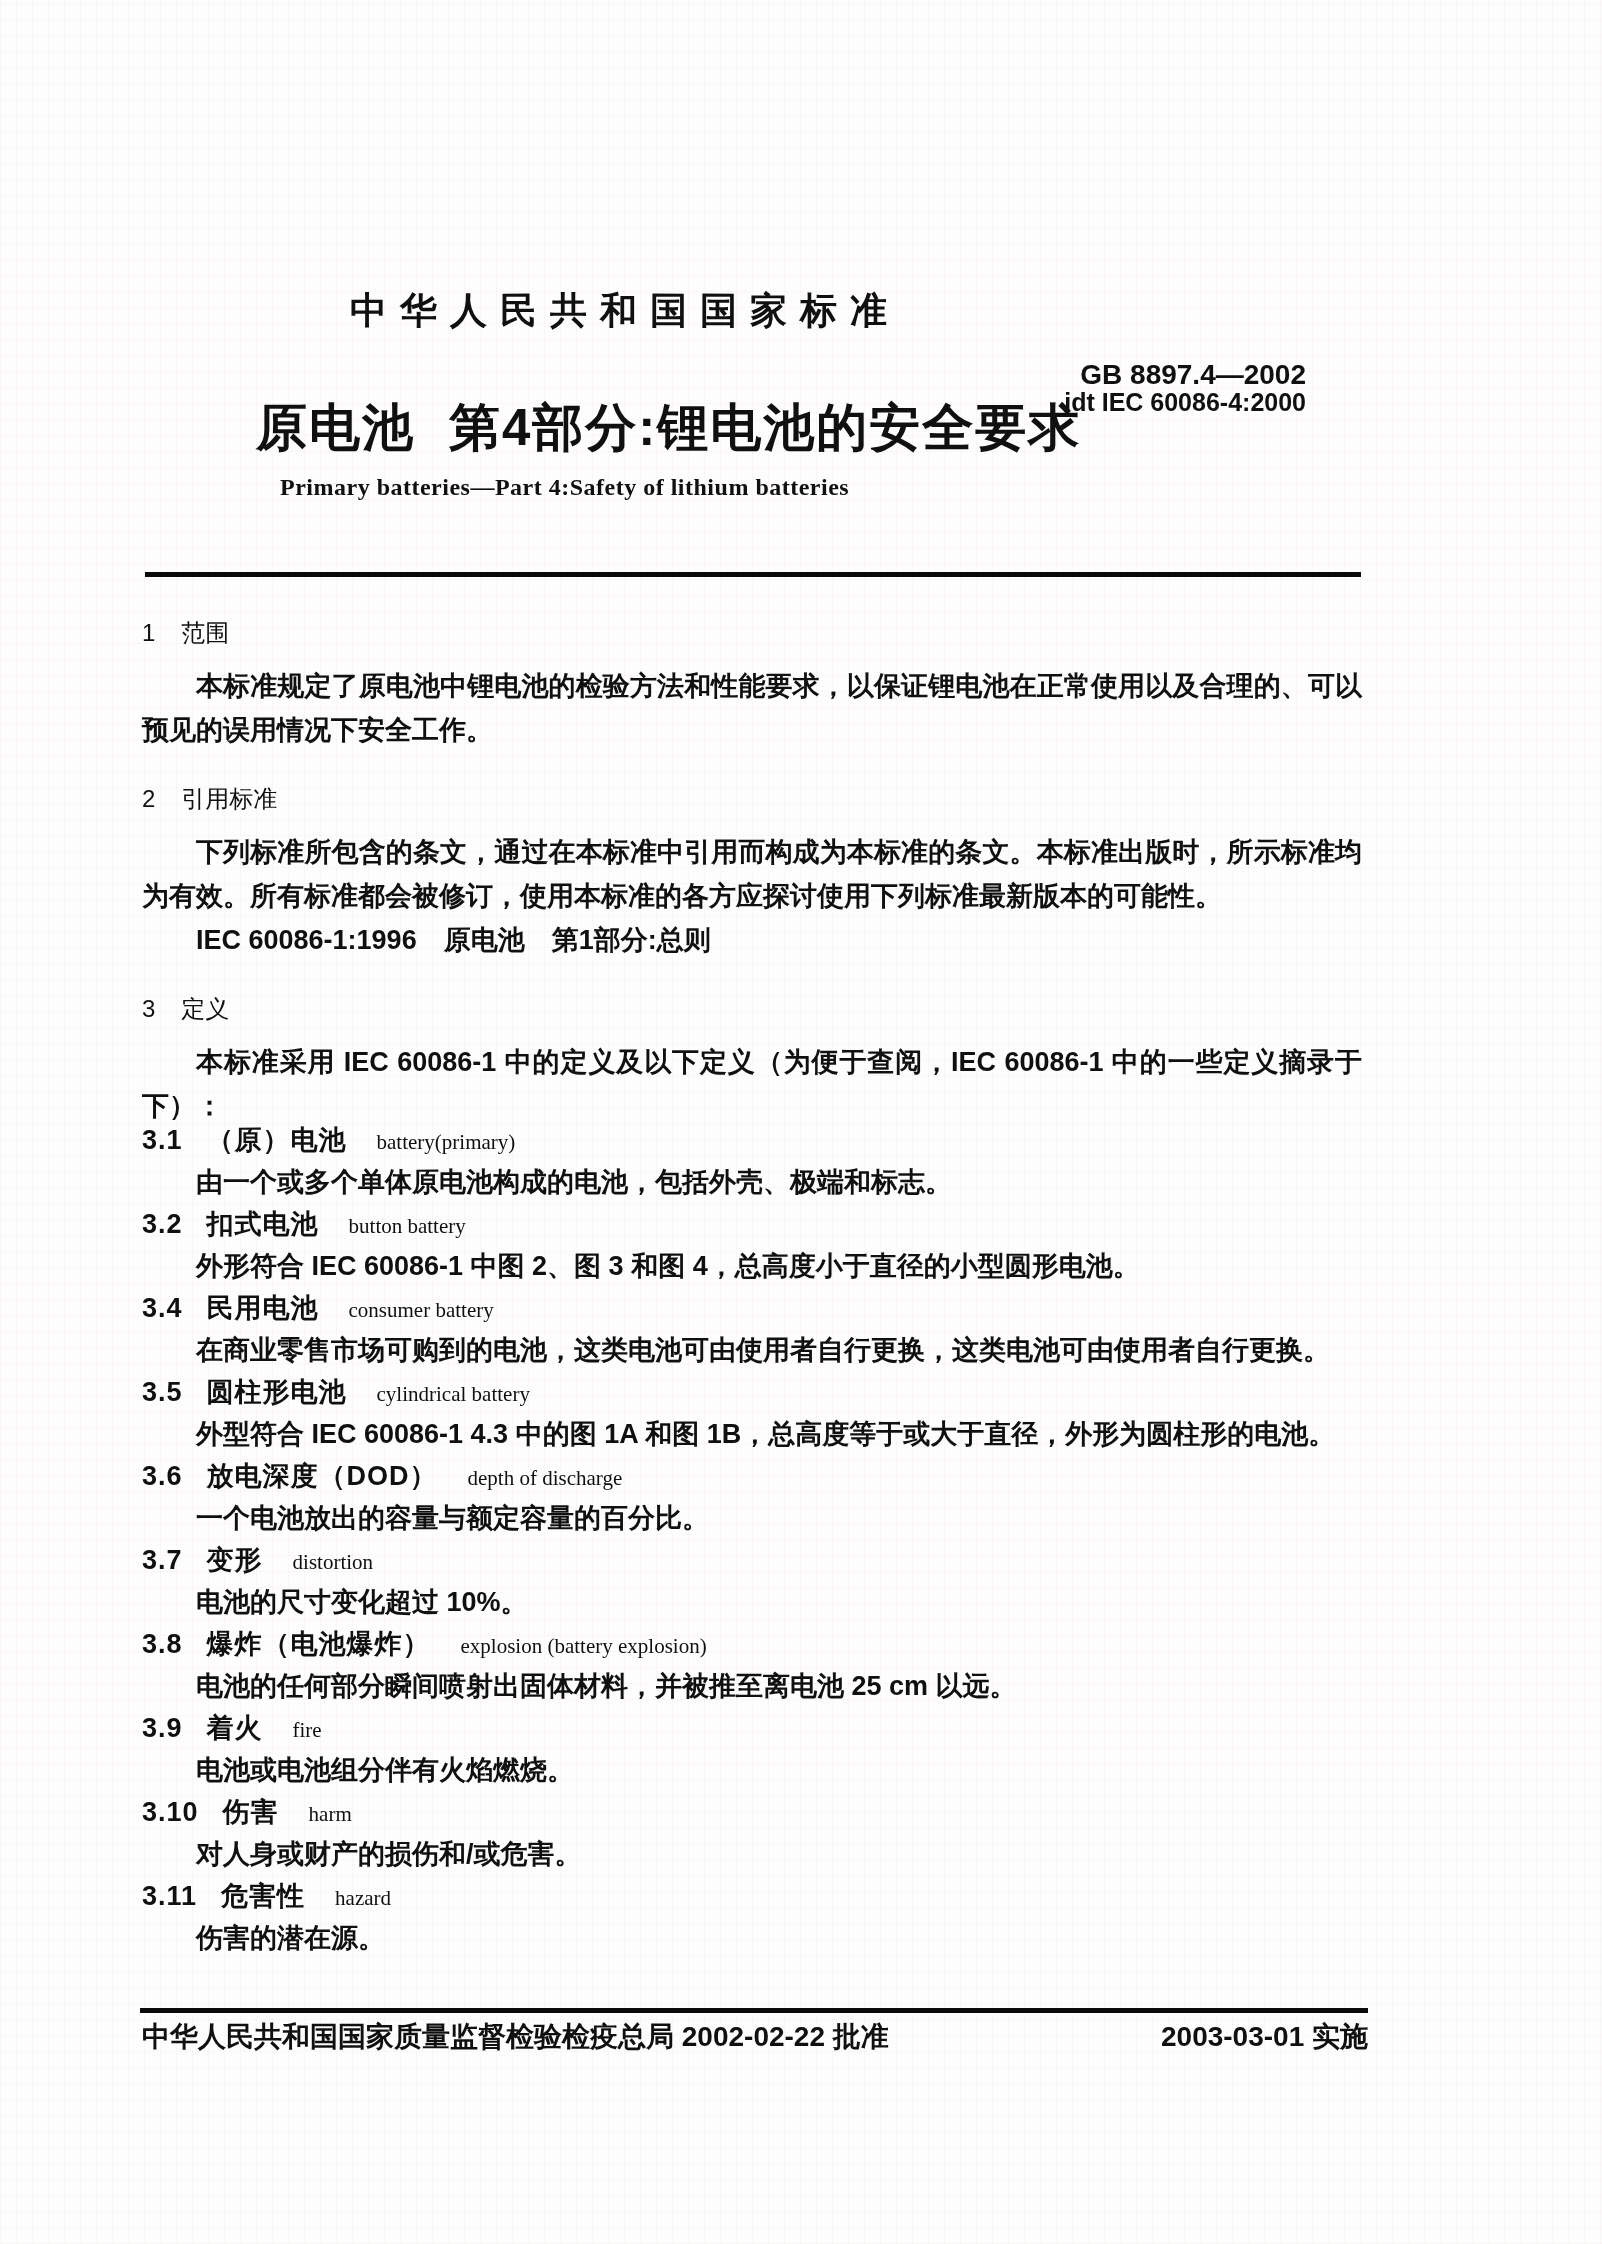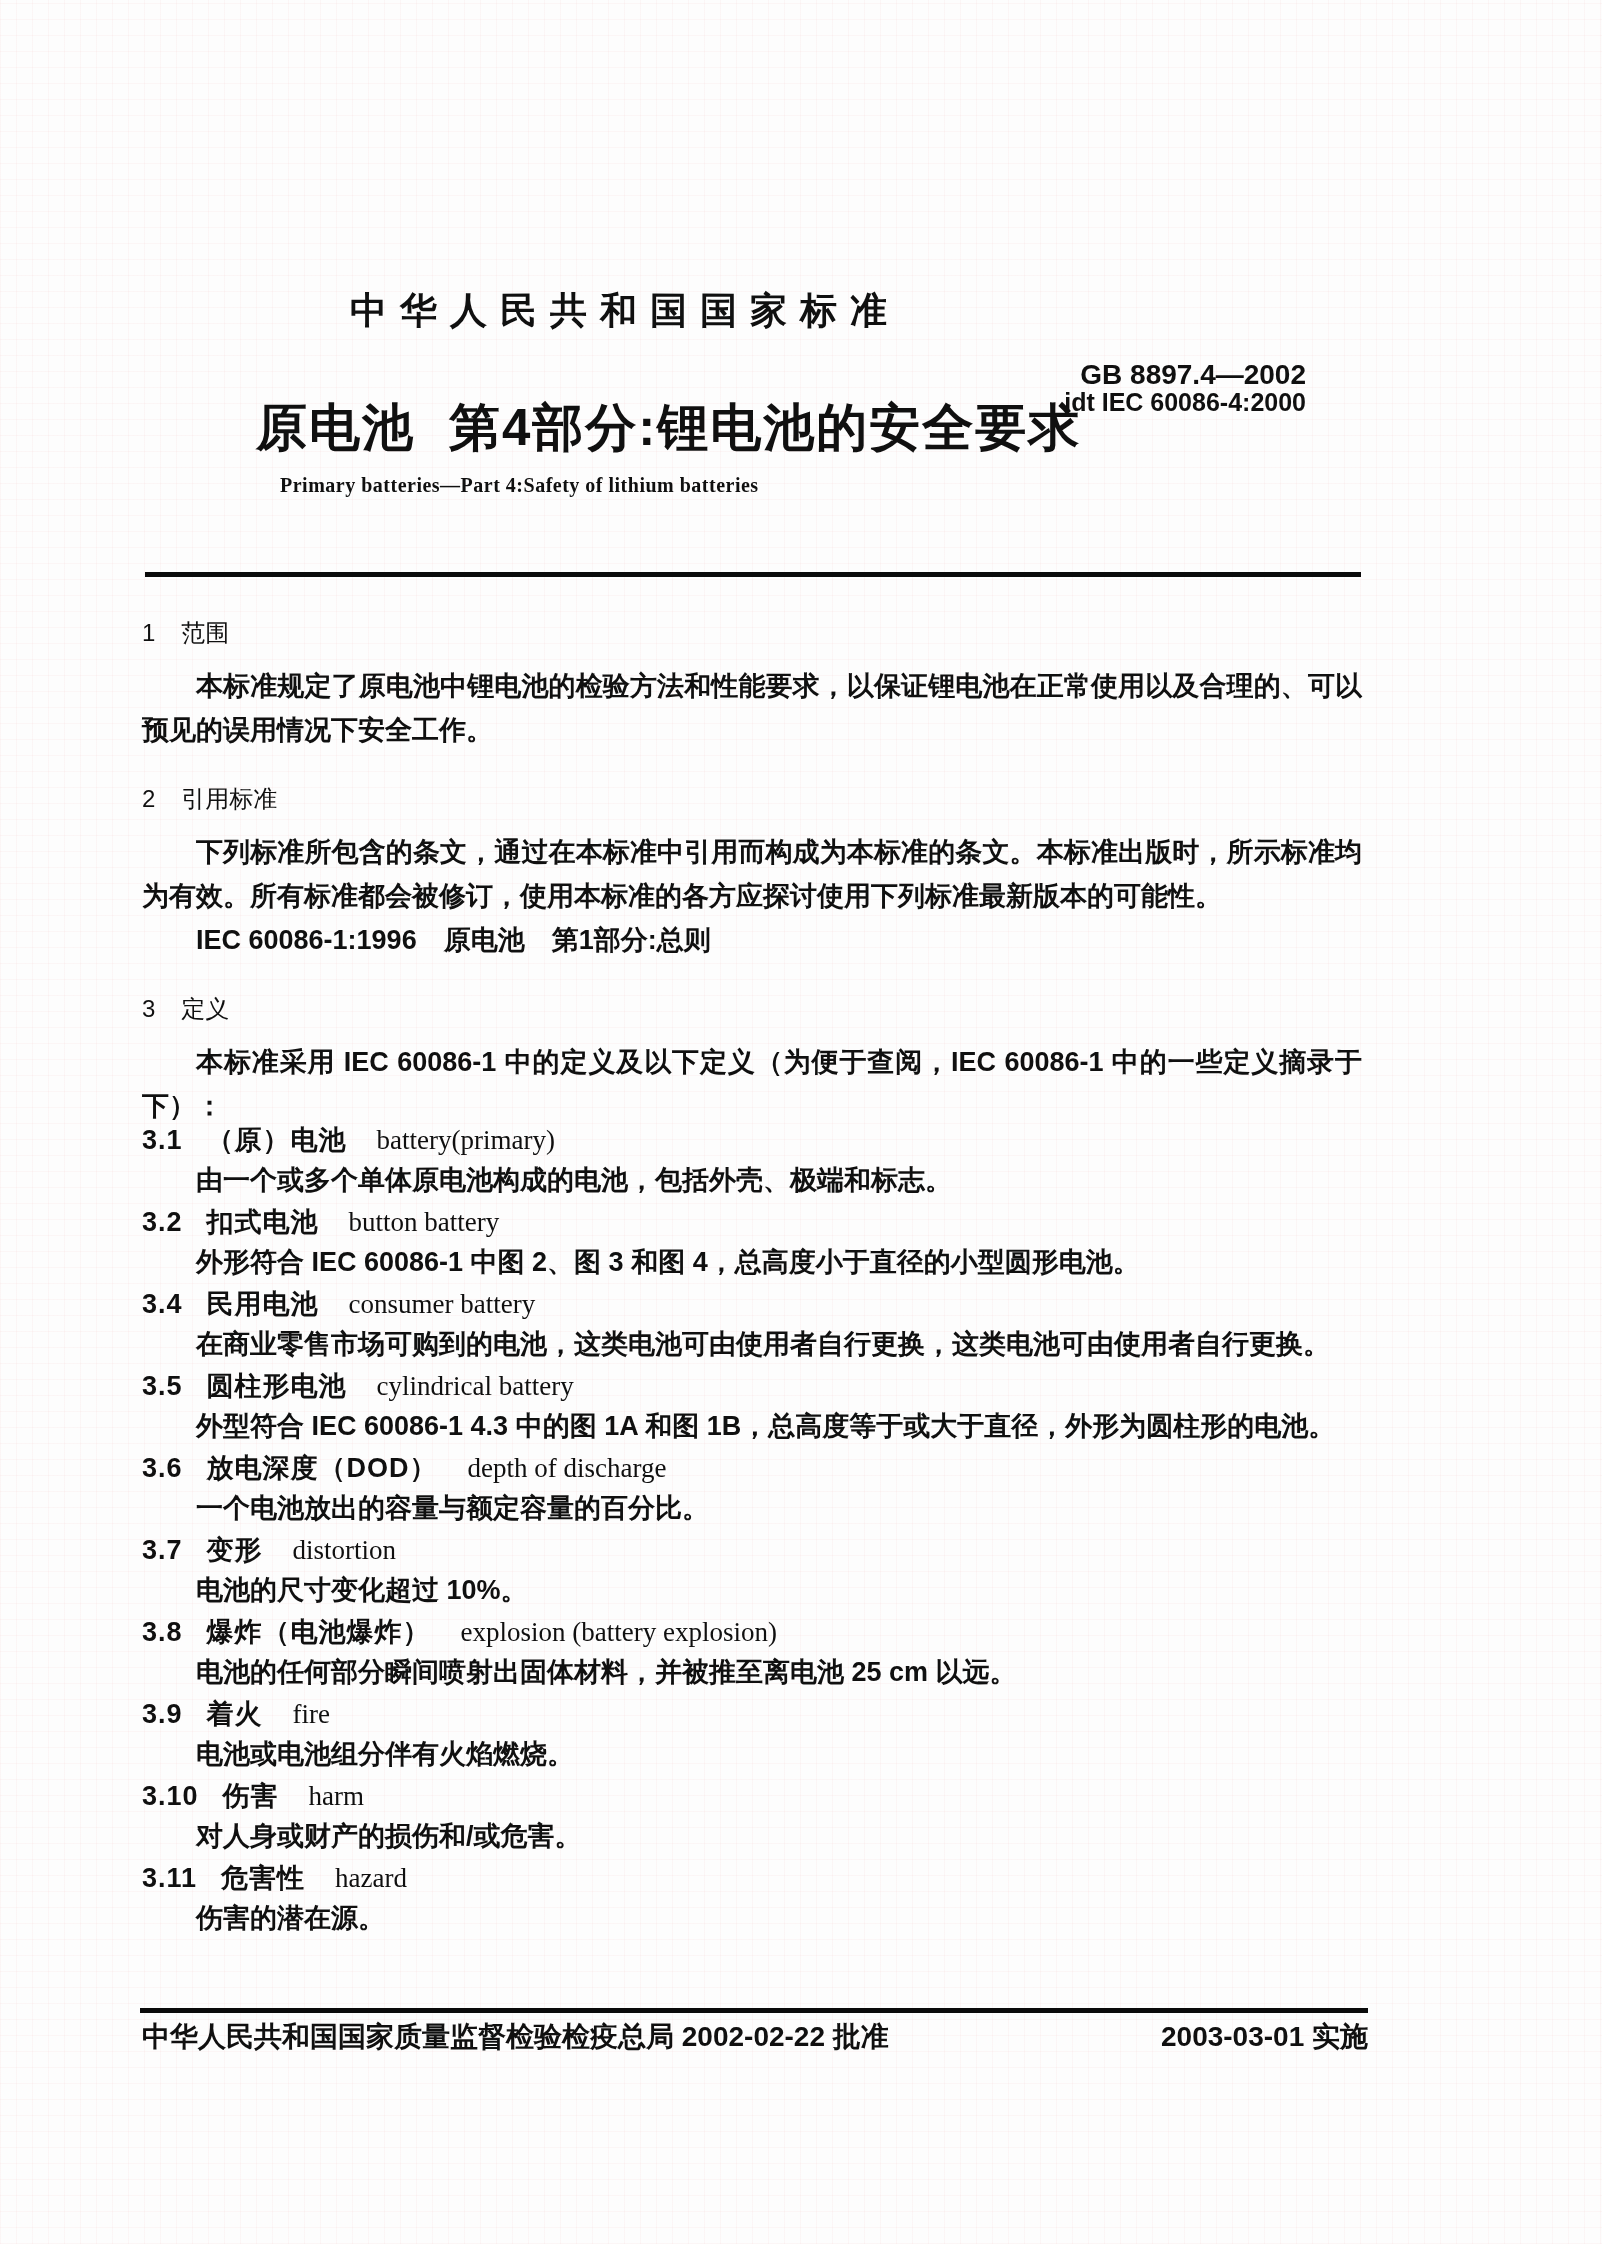--- a/index.html
+++ b/index.html
@@ -28,21 +28,21 @@
   .std-no{font-size:28px;}
   .idt-no{font-size:25px;}
   .doc-title{
     position:absolute;top:394px;left:256px;margin:0;
     font-size:51px;font-weight:bold;letter-spacing:2px;white-space:nowrap;
   }
   .title-gap{display:inline-block;width:34px;}
   .doc-title-en{
     position:absolute;top:474px;left:280px;
     font-family:"Liberation Serif","DejaVu Serif",serif;
-    font-size:20px;font-weight:bold;letter-spacing:0.5px;white-space:nowrap;
+    font-size:24px;font-weight:bold;letter-spacing:0.5px;white-space:nowrap;
   }
   .rule{position:absolute;background:#0a0a0a;height:5px;}
   .rule-top{top:572px;left:145px;width:1216px;}
   .rule-bottom{top:2008px;left:140px;width:1228px;height:5px;}
   
   .sections{
     position:absolute;top:610px;left:142px;width:1220px;
     font-size:27px;line-height:44px;
   }
   .sec-h{
@@ -58,21 +58,21 @@
   .defs{
     position:absolute;top:1120px;left:142px;width:1220px;
     font-size:27px;line-height:40px;
   }
   .def{margin:0 0 2px 0;}
   .def-head{font-weight:bold;white-space:nowrap;}
   .def-no{display:inline-block;margin-right:24px;letter-spacing:1px;}
   .def-term{display:inline-block;margin-right:30px;letter-spacing:1px;}
   .def-en{
     font-family:"Liberation Serif","DejaVu Serif",serif;
-    font-weight:normal;font-size:27px;letter-spacing:0;
+    font-weight:normal;font-size:21px;letter-spacing:0;
   }
   .def-body{margin:0;text-indent:2em;font-weight:600;text-align:justify;}
   
   .footer-row{
     position:absolute;top:2018px;left:142px;width:1226px;
     display:flex;justify-content:space-between;
     font-size:28px;font-weight:bold;white-space:nowrap;
   }
 </style>
 </head>

